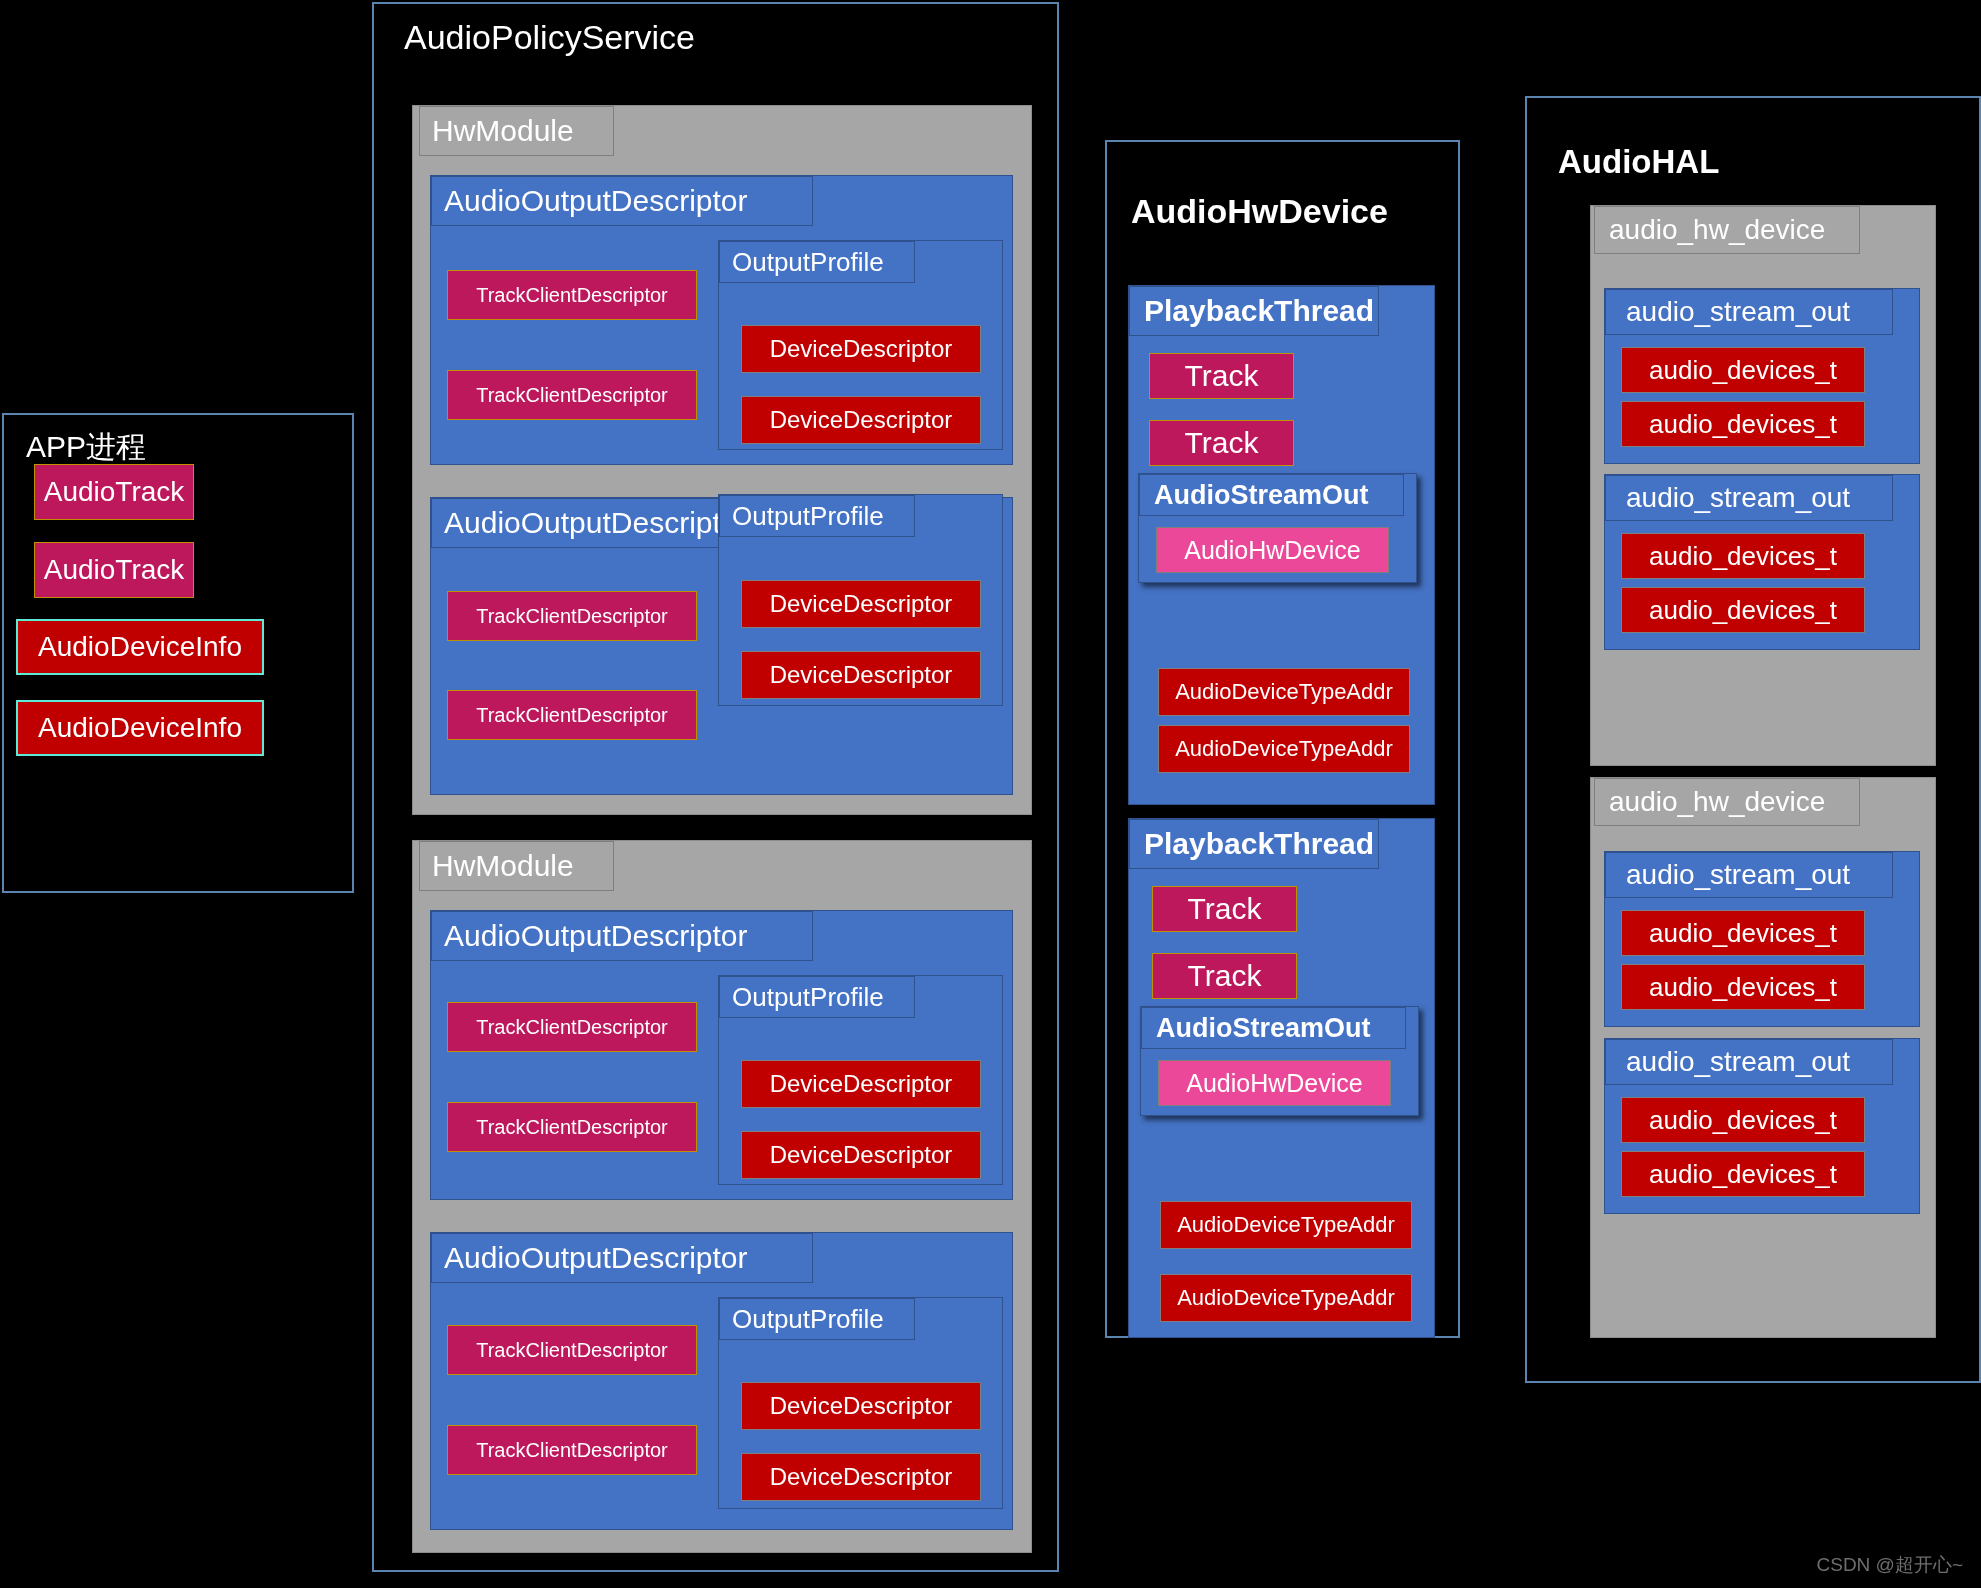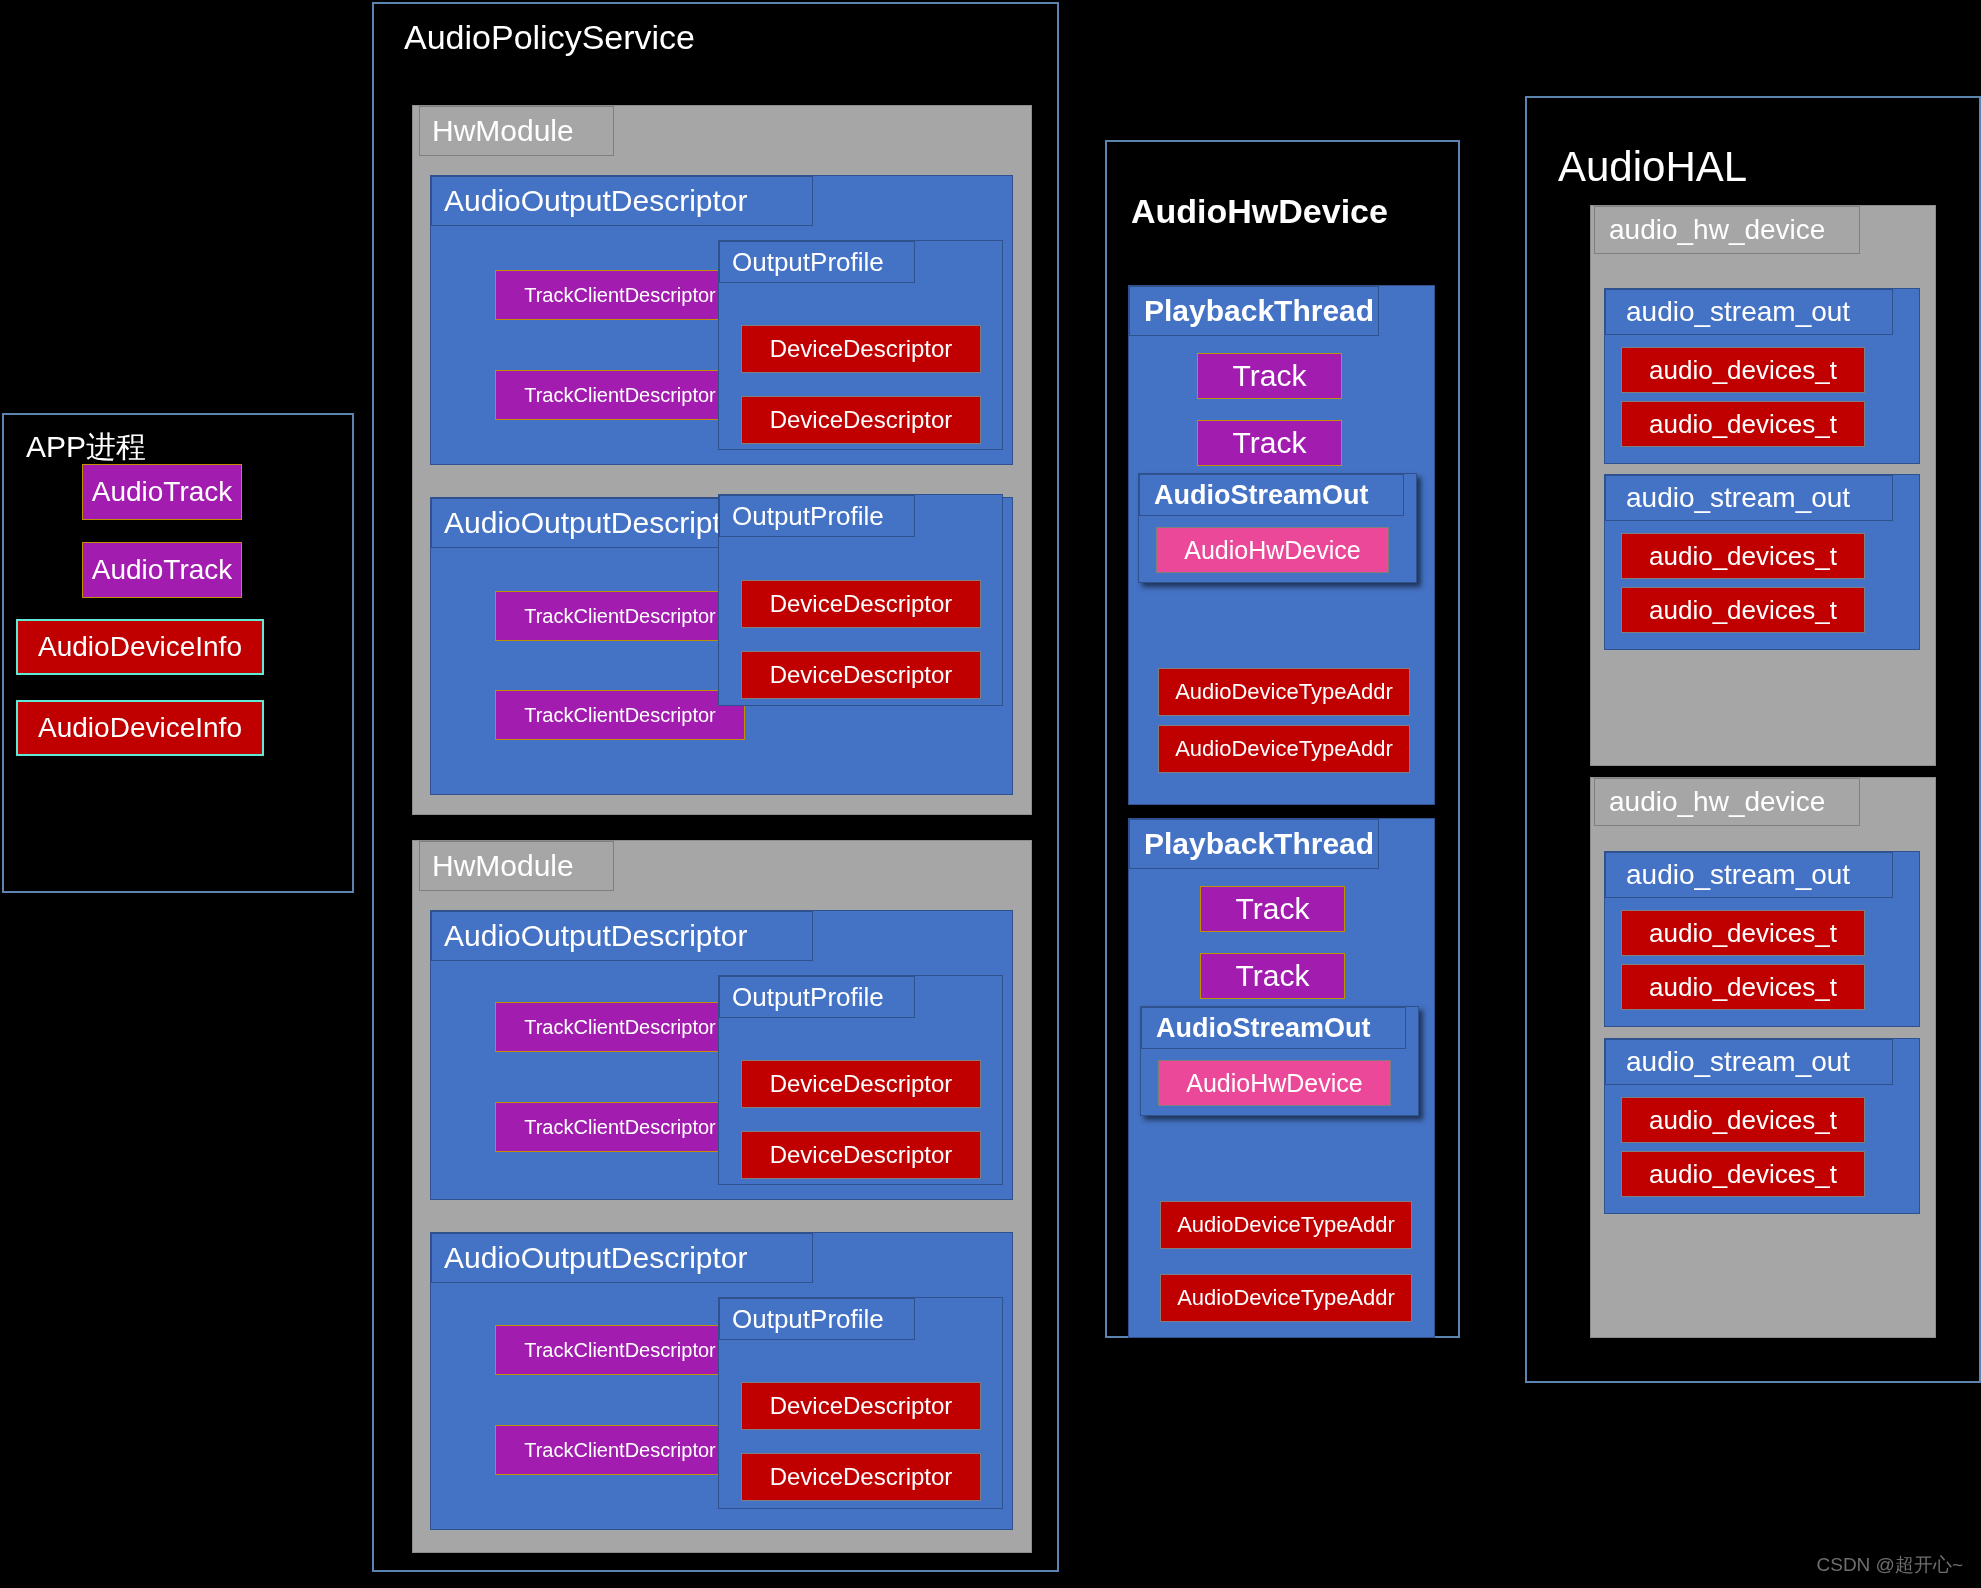--- a/index.html
+++ b/index.html
@@ -68,23 +68,22 @@
     position: absolute;
     box-sizing: border-box;
     display: flex;
     align-items: center;
     justify-content: center;
     white-space: nowrap;
     color: #ffffff;
     text-align: center;
   }
   .leaf.yellow {
-    background: #a21caf;
+    background: #be185d;
     border: 1px solid #bf9000;
-    margin-left: 48px;
   }
   .leaf.red {
     background: #c00000;
     border: 1px solid #7f7f7f;
   }
   .leaf.red-gold {
     background: #c00000;
     border: 2px solid #5eead4;
   }
   .leaf.grey {
@@ -176,21 +175,21 @@
 <div class="hdr blue" style="left:1129px; top:819px; width:250px; height:50px; padding-left:14px; font-size:30px; font-weight:bold;">PlaybackThread</div>
 <div class="leaf yellow" style="left:1152px; top:886px; width:145px; height:46px; font-size:30px;">Track</div>
 <div class="leaf yellow" style="left:1152px; top:953px; width:145px; height:46px; font-size:30px;">Track</div>
 <div class="blue-box shadowed" style="left:1140px; top:1006px; width:279px; height:110px;"></div>
 <div class="hdr blue" style="left:1141px; top:1007px; width:265px; height:42px; padding-left:14px; font-size:27px; font-weight:bold;">AudioStreamOut</div>
 <div class="leaf grey" style="left:1158px; top:1060px; width:233px; height:46px; font-size:25px;">AudioHwDevice</div>
 <div class="leaf red" style="left:1160px; top:1201px; width:252px; height:48px; font-size:22px;">AudioDeviceTypeAddr</div>
 <div class="leaf red" style="left:1160px; top:1274px; width:252px; height:48px; font-size:22px;">AudioDeviceTypeAddr</div>
 
 <div class="proc" style="left:1525px; top:96px; width:456px; height:1287px;"></div>
-<div class="proc-title" style="left:1558px; top:143px; font-size:42px; font-weight:normal;">AudioHAL</div>
+<div class="proc-title" style="left:1558px; top:143px; font-size:33px; font-weight:bold;">AudioHAL</div>
 
 <div class="grey-box" style="left:1590px; top:205px; width:346px; height:561px;"></div>
 <div class="hdr grey" style="left:1594px; top:206px; width:266px; height:48px; padding-left:14px; font-size:28px;">audio_hw_device</div>
 
 <div class="blue-box" style="left:1604px; top:288px; width:316px; height:176px;"></div>
 <div class="hdr blue" style="left:1605px; top:289px; width:288px; height:46px; padding-left:20px; font-size:28px;">audio_stream_out</div>
 <div class="leaf red" style="left:1621px; top:347px; width:244px; height:46px; font-size:26px;">audio_devices_t</div>
 <div class="leaf red" style="left:1621px; top:401px; width:244px; height:46px; font-size:26px;">audio_devices_t</div>
 
 <div class="blue-box" style="left:1604px; top:474px; width:316px; height:176px;"></div>

